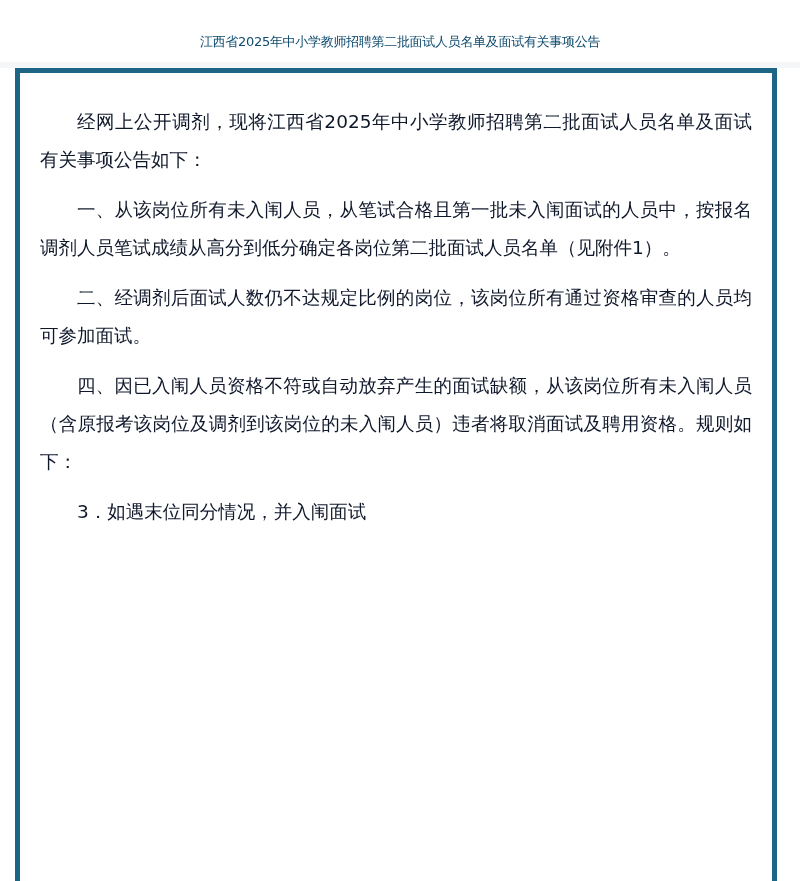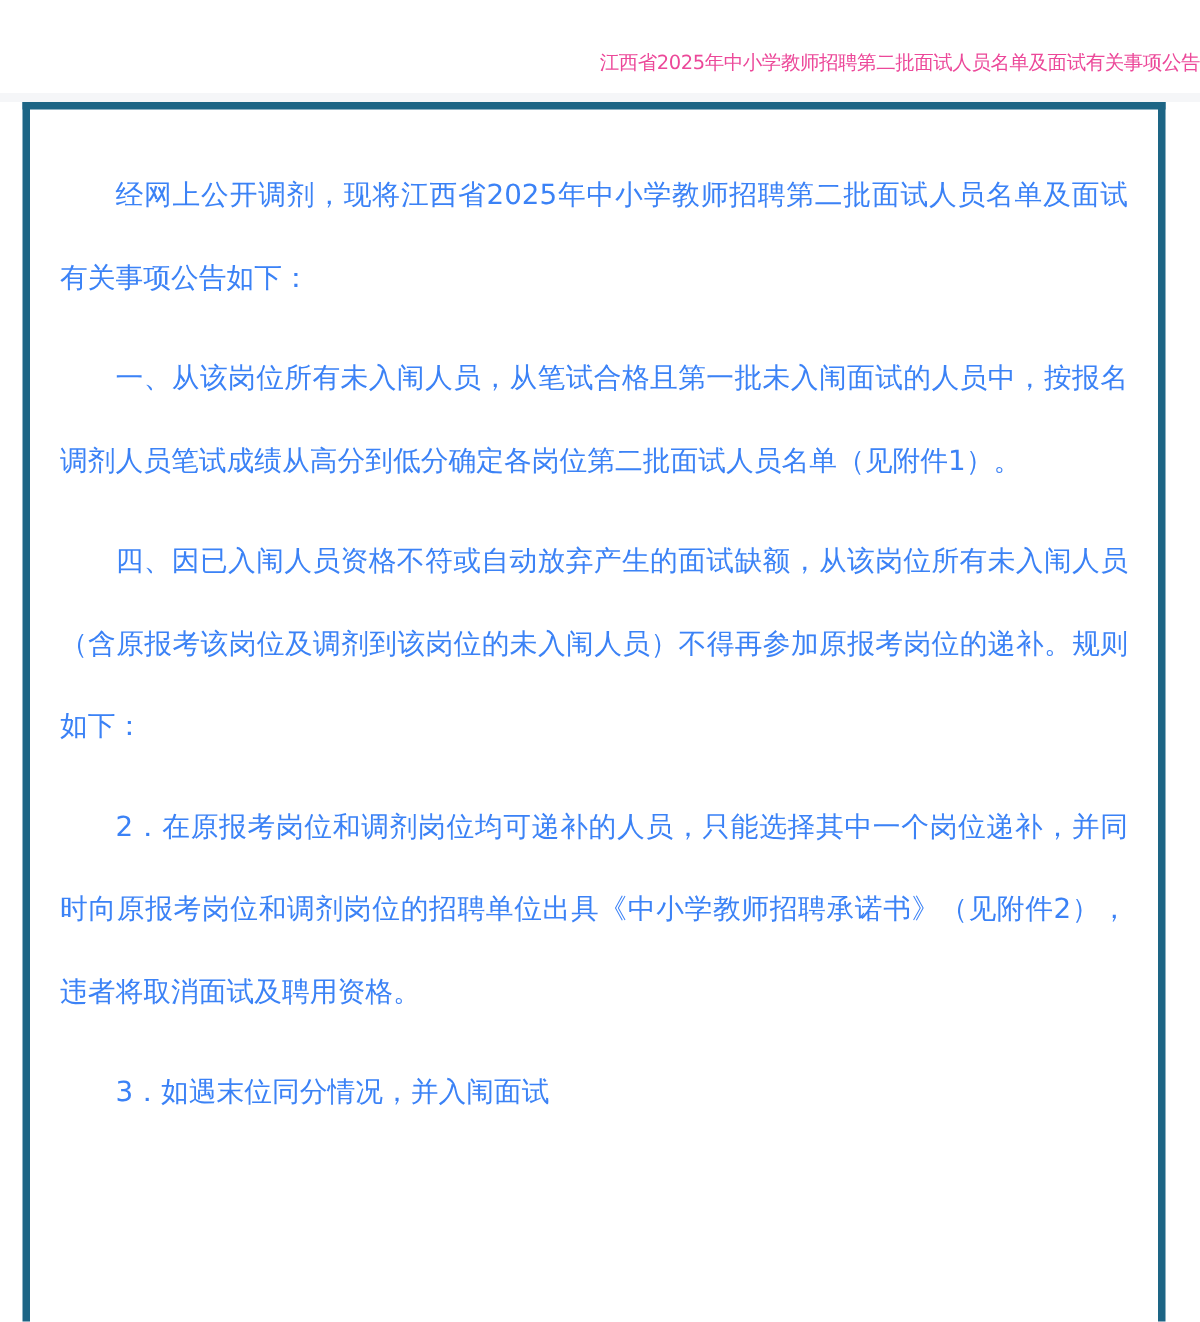--- a/index.html
+++ b/index.html
@@ -22,23 +22,23 @@
       width: 800px;
       height: 62px;
       background: #ffffff;
       border-bottom: 1px solid #eeeeee;
     }
     .header-title {
       position: absolute;
       left: 0;
       top: 33px;
       width: 800px;
-      text-align: right;
+      text-align: center;
       font-size: 13px;
-      color: #ec4899;
+      color: #0c4a6e;
       letter-spacing: -0.3px;
     }
     .gap {
       position: absolute;
       left: 0;
       top: 62px;
       width: 800px;
       height: 6px;
       background: #f5f6f8;
     }
@@ -52,38 +52,38 @@
       border-bottom: none;
       background: #ffffff;
       box-sizing: content-box;
     }
     .content {
       position: absolute;
       left: 20px;
       top: 30px;
       width: 712px;
       font-size: 18.5px;
-      line-height: 55px;
-      color: #3b82f6;
+      line-height: 38px;
+      color: #0f172a;
     }
     .para {
       margin: 0 0 12px 0;
       text-indent: 37px;
       text-align: justify;
     }
   </style>
 </head>
 <body>
 
 <div class="header">
   <div class="header-title">江西省2025年中小学教师招聘第二批面试人员名单及面试有关事项公告</div>
 </div>
 <div class="gap"></div>
 
 <div class="frame">
   <div class="content">
     <p class="para">经网上公开调剂，现将江西省2025年中小学教师招聘第二批面试人员名单及面试有关事项公告如下：</p>
     <p class="para">一、从该岗位所有未入闱人员，从笔试合格且第一批未入闱面试的人员中，按报名调剂人员笔试成绩从高分到低分确定各岗位第二批面试人员名单（见附件1）。</p>
-    <p class="para">四、因已入闱人员资格不符或自动放弃产生的面试缺额，从该岗位所有未入闱人员（含原报考该岗位及调剂到该岗位的未入闱人员）不得再参加原报考岗位的递补。规则如下：</p>
-    <p class="para">2．在原报考岗位和调剂岗位均可递补的人员，只能选择其中一个岗位递补，并同时向原报考岗位和调剂岗位的招聘单位出具《中小学教师招聘承诺书》（见附件2），违者将取消面试及聘用资格。</p>
+    <p class="para">二、经调剂后面试人数仍不达规定比例的岗位，该岗位所有通过资格审查的人员均可参加面试。</p>
+    <p class="para">四、因已入闱人员资格不符或自动放弃产生的面试缺额，从该岗位所有未入闱人员（含原报考该岗位及调剂到该岗位的未入闱人员）违者将取消面试及聘用资格。规则如下：</p>
     <p class="para">3．如遇末位同分情况，并入闱面试</p>
   </div>
 </div>
 
 </body></html>

